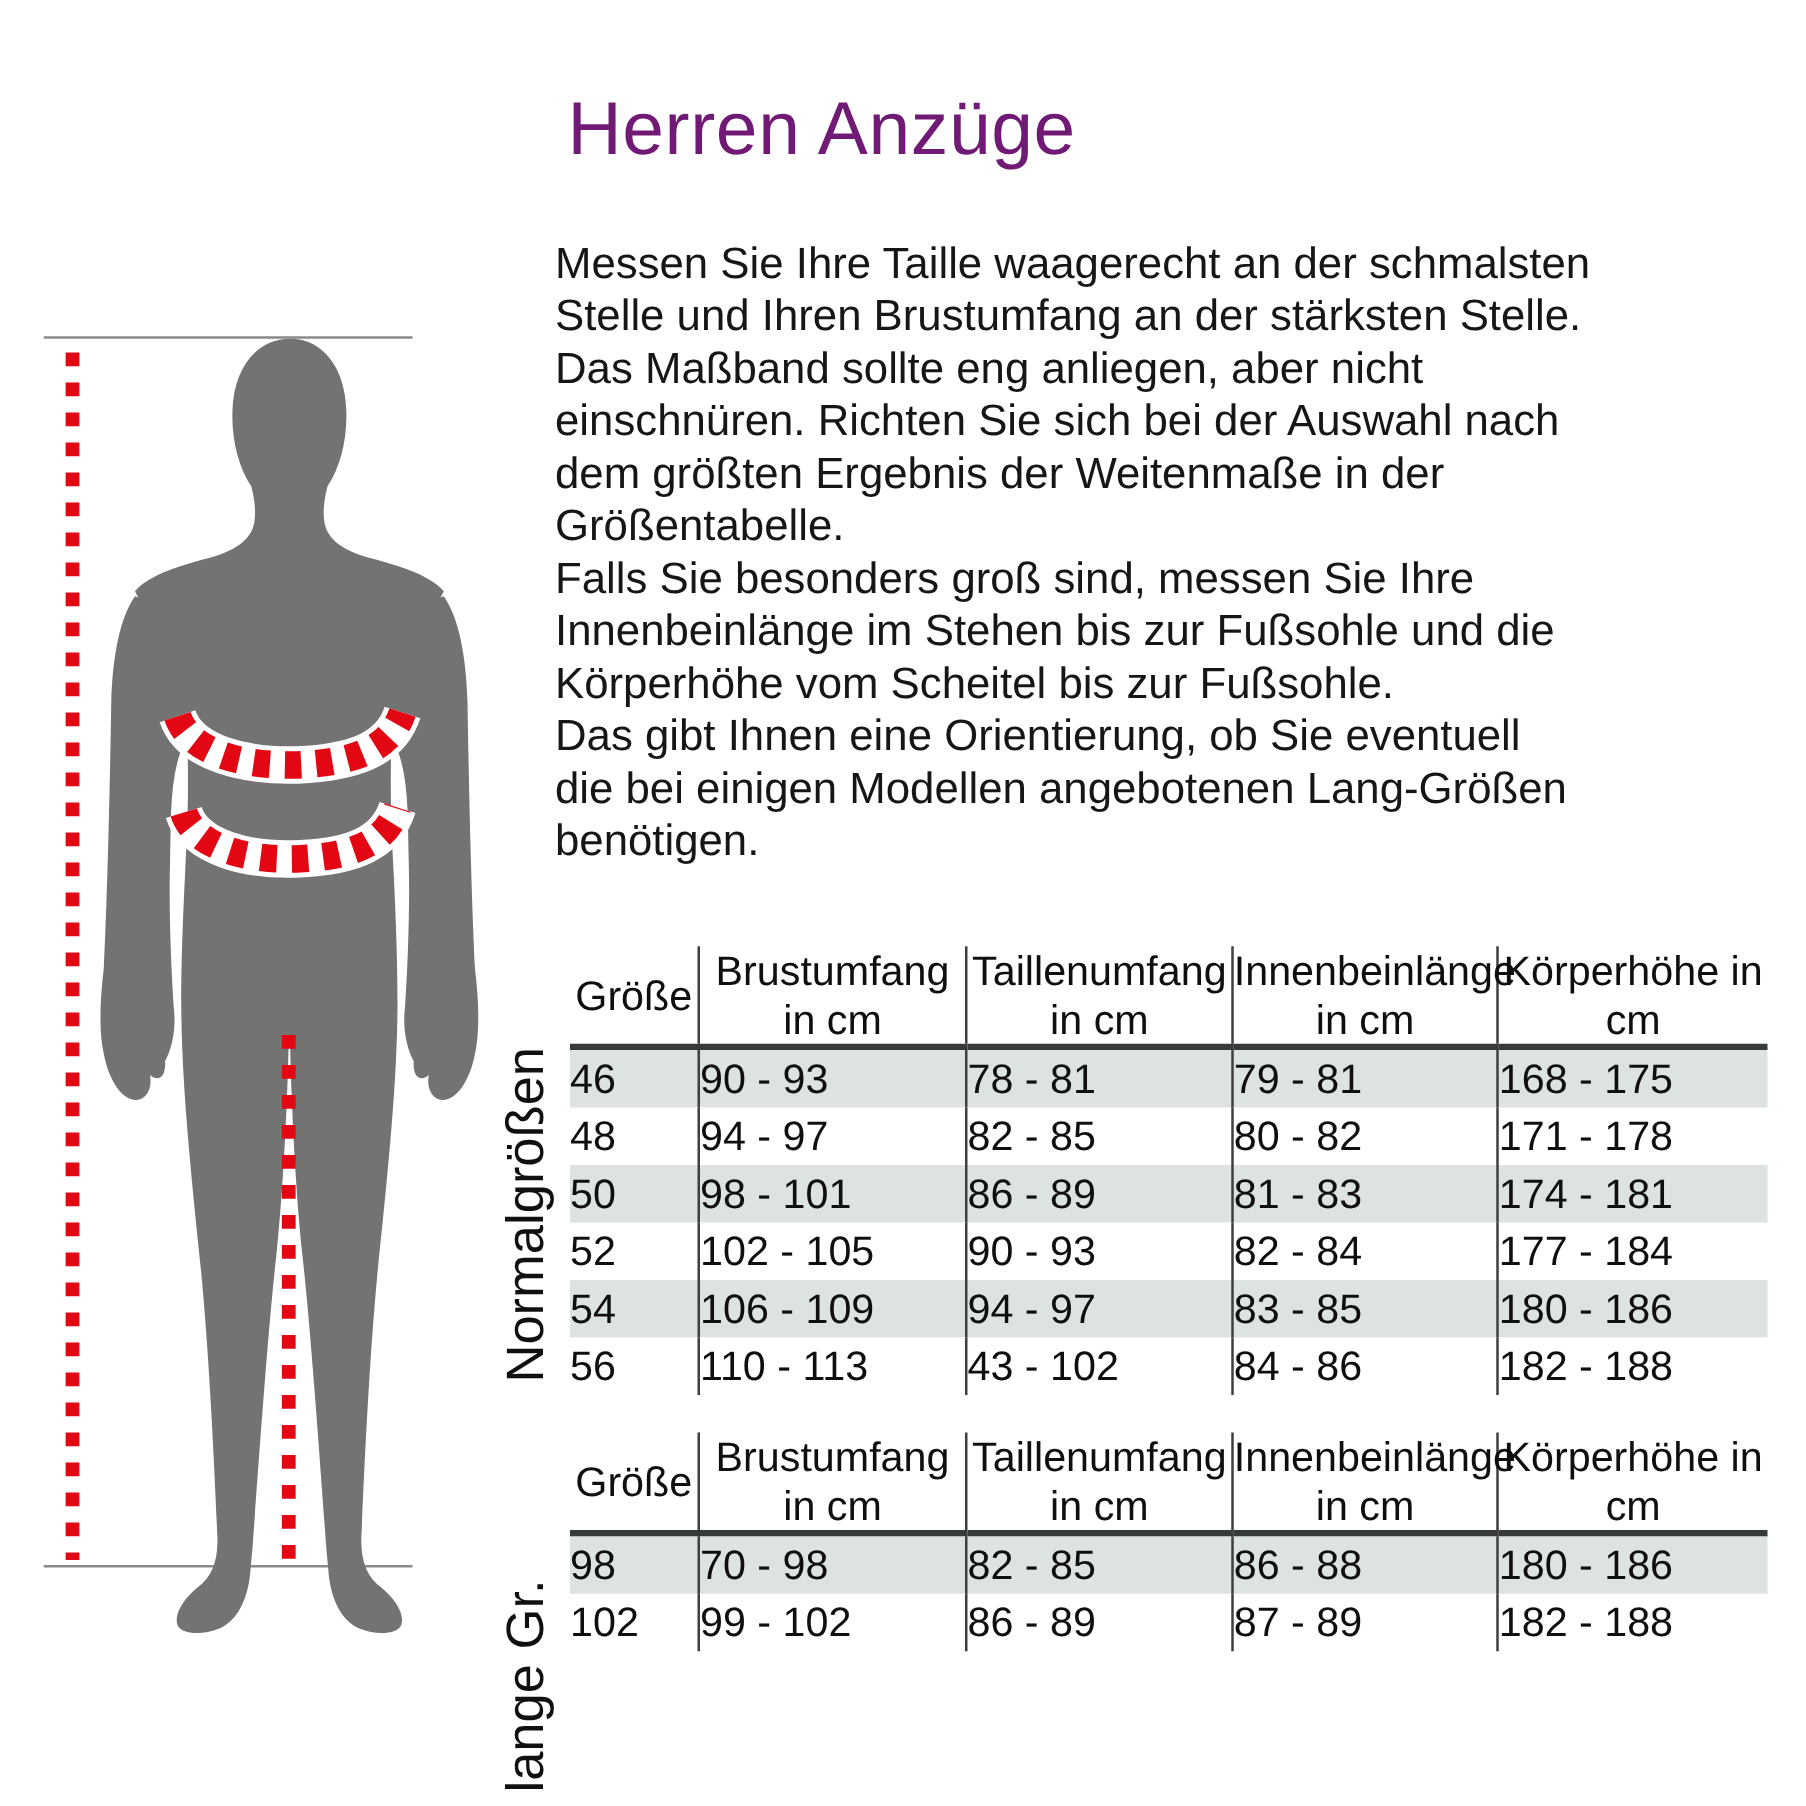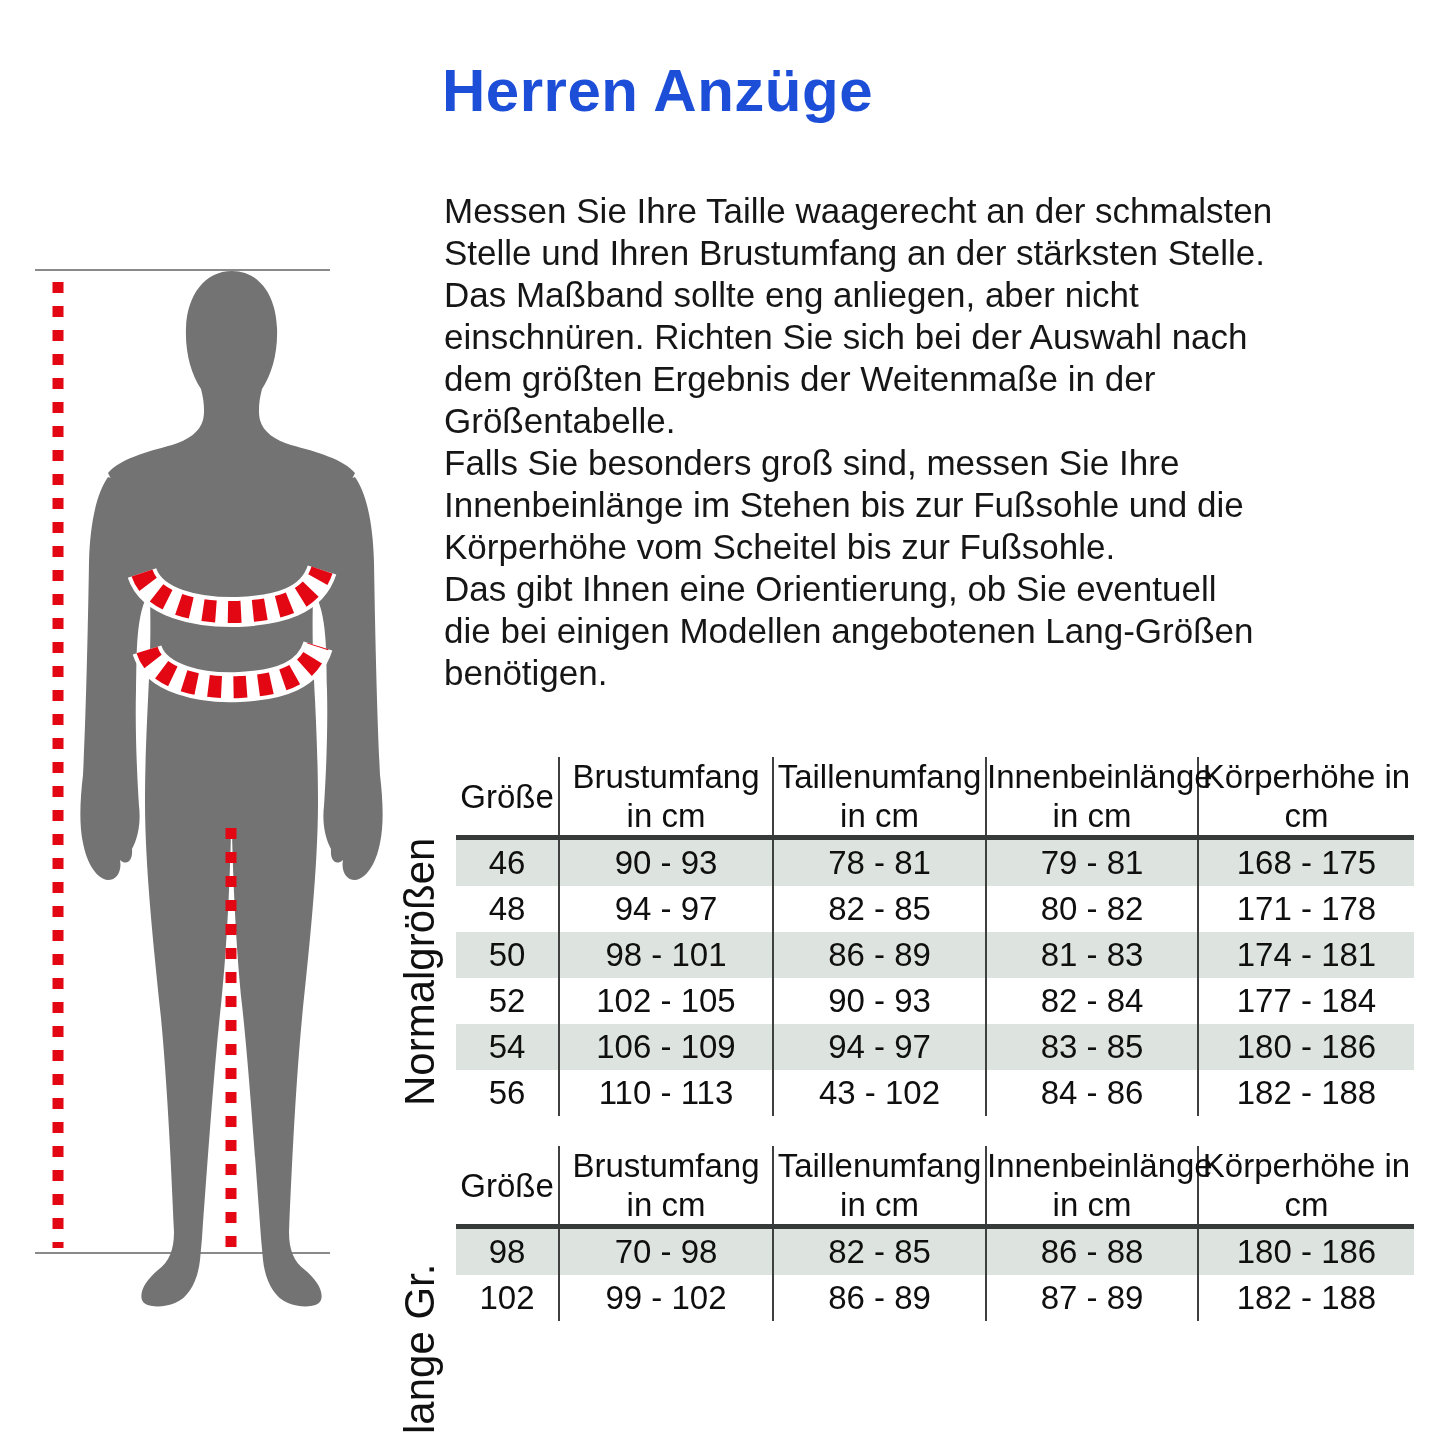--- a/index.html
+++ b/index.html
@@ -1,29 +1,29 @@
 <!DOCTYPE html>
 <html><head>
 <meta charset="utf-8">
 <style>
   html,body{margin:0;padding:0;background:#ffffff;}
   body{width:1445px;height:1445px;font-family:"Liberation Sans",sans-serif;color:#111;}
   .canvas{position:relative;width:1445px;height:1445px;background:#fff;overflow:hidden;}
   .figure{position:absolute;left:0;top:0;width:445px;height:1445px;}
-  .title{position:absolute;left:442px;top:56px;margin:0;font-size:60px;font-weight:bold;color:#1d4ed8;letter-spacing:0.5px;white-space:nowrap;}
+  .title{position:absolute;left:442px;top:56px;margin:12px;font-size:60px;font-weight:normal;color:#701a75;letter-spacing:0.5px;white-space:nowrap;}
   .intro{position:absolute;left:444px;top:190px;width:1000px;margin:0;font-size:35px;line-height:42px;white-space:pre-line;color:#161616;}
   .vlabel{position:absolute;transform-origin:0 0;transform:rotate(-90deg);font-size:42px;height:52px;line-height:52px;white-space:nowrap;color:#101010;}
   #label-normal{left:394px;top:1106px;}
   #label-long{left:394px;top:1434px;}
   table.sizes{position:absolute;left:456px;border-collapse:collapse;table-layout:fixed;width:958px;color:#0f0f0f;}
   #table-normal{top:757px;}
   #table-long{top:1146px;}
   table.sizes th{font-weight:normal;font-size:33px;line-height:39px;white-space:pre-line;text-align:center;vertical-align:middle;padding:0;height:78px;border-right:2px solid #3f3f3f;}
   table.sizes thead th{border-bottom:5px solid #363a39;}
-  table.sizes td{font-size:33px;text-align:center;vertical-align:middle;padding:0;height:46px;border-right:2px solid #3f3f3f;}
+  table.sizes td{font-size:33px;text-align:left;vertical-align:middle;padding:0;height:46px;border-right:2px solid #3f3f3f;}
   table.sizes th:last-child, table.sizes td:last-child{border-right:none;}
   table.sizes tbody tr:nth-child(odd){background:#dde4e0;}
 </style>
 </head>
 <body>
 
 <div class="canvas">
 
   <svg class="figure" viewBox="0 0 445 1445" width="445" height="1445">
 

